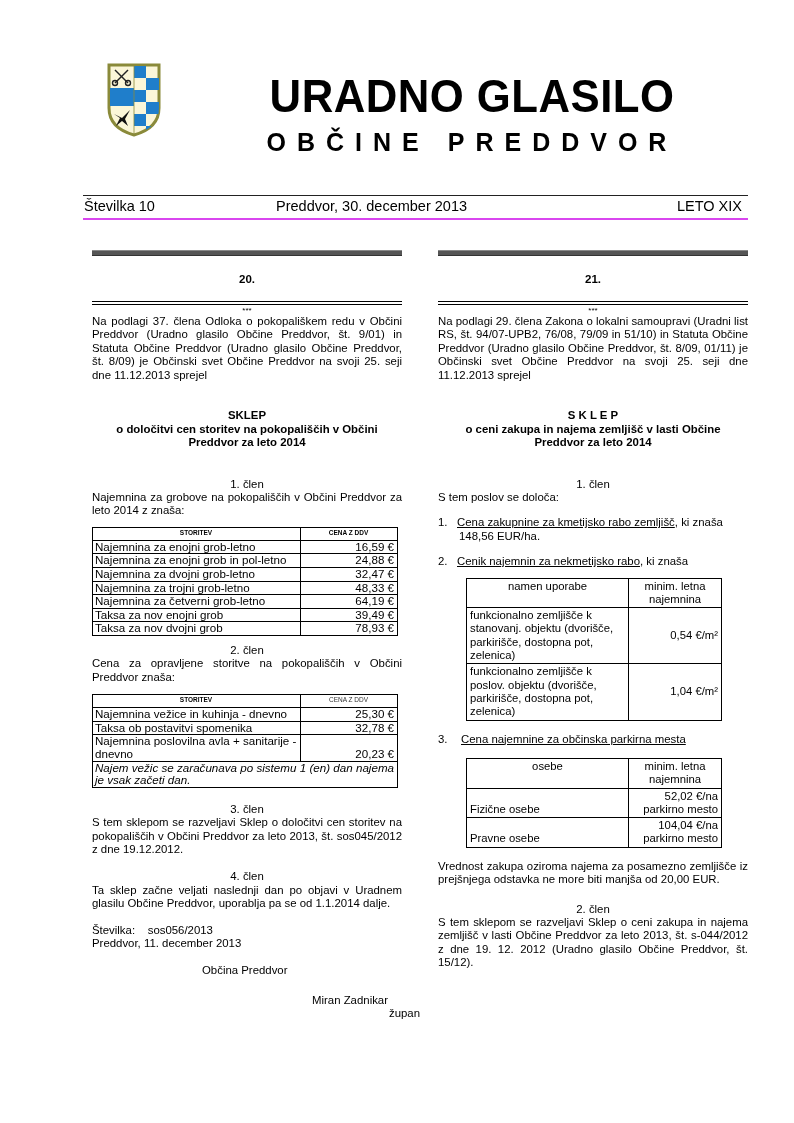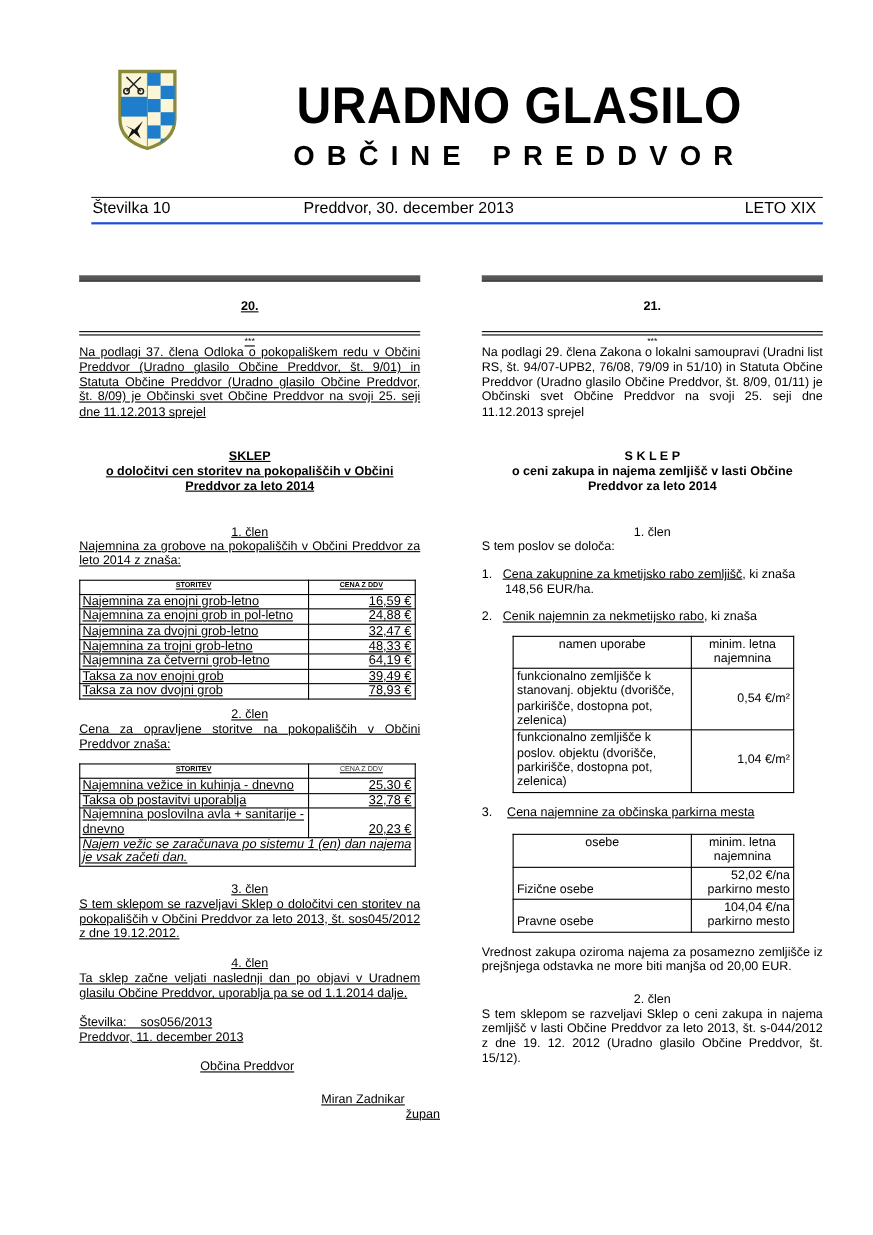--- a/index.html
+++ b/index.html
@@ -6,30 +6,30 @@
   body { width:794px; height:1123px; position:relative; overflow:hidden;
          font-family:"Liberation Sans", sans-serif; color:#000; }
   .abs { position:absolute; }
 
   
   #logo { left:106px; top:62px; width:56px; height:76px; }
   #title { left:200px; width:544px; top:70px; text-align:center;
            font-weight:bold; font-size:47px; letter-spacing:0.5px; line-height:52px; transform:scaleX(0.93); transform-origin:center; }
   #subtitle { left:200px; width:544px; top:127px; text-align:center;
               font-weight:bold; font-size:25px; letter-spacing:11px; line-height:30px; }
-  #issue-bar { left:83px; width:665px; top:179px; height:22px;
-               border-top:1.5px solid #222; border-bottom:2px solid #1d4ed8; }
+  #issue-bar { left:83px; width:665px; top:195px; height:22px;
+               border-top:1.5px solid #222; border-bottom:2px solid #d946ef; }
   #issue-bar span { position:absolute; top:2px; font-size:14.5px; line-height:17px; }
   #issue-num { left:1px; }
   #issue-date { left:193px; }
   #issue-year { right:6px; }
 
   
   .col { position:absolute; top:250px; width:310px; }
-  #col-left { left:72px;text-decoration:underline; }
+  #col-left { left:92px; }
   #col-right { left:438px; }
   .rule-thick { height:4px; background:#555; border-top:1px solid #888; border-bottom:1px solid #333; }
   .art-num { text-align:center; font-weight:bold; font-size:11.5px; margin-top:16px; height:14px; line-height:14px; }
   .rule-double { margin-top:15px; height:2px; border-top:1.5px solid #000; border-bottom:1.5px solid #000; }
   .stars { text-align:center; font-size:8px; line-height:9px; margin-top:1px; }
   p, .txt { margin:0; font-size:11.4px; line-height:13.4px; text-align:justify; }
   .just-last { text-align-last:left; }
   .sklep-head { text-align:center; font-weight:bold; font-size:11.4px; line-height:13.5px; margin-top:20px; }
   .clen { text-align:center; font-size:11.4px; line-height:13.4px; margin-top:21px; }
   .center { text-align:center; }
@@ -157,21 +157,21 @@
     <tbody>
         <tr>
       <th>STORITEV</th>
       <th class="h2">CENA Z DDV</th>
     </tr>
     <tr>
           <td>Najemnina vežice in kuhinja - dnevno</td>
           <td class="val">25,30 €</td>
         </tr>
     <tr>
-          <td>Taksa ob postavitvi uporablja</td>
+          <td>Taksa ob postavitvi spomenika</td>
           <td class="val">32,78 €</td>
         </tr>
     <tr>
           <td>Najemnina poslovilna avla + sanitarije - dnevno</td>
           <td class="val" style="vertical-align:bottom">20,23 €</td>
         </tr>
     <tr>
           <td colspan="2" class="note">Najem vežic se zaračunava po sistemu 1 (en) dan najema je vsak začeti dan.</td>
         </tr>
   </tbody>

